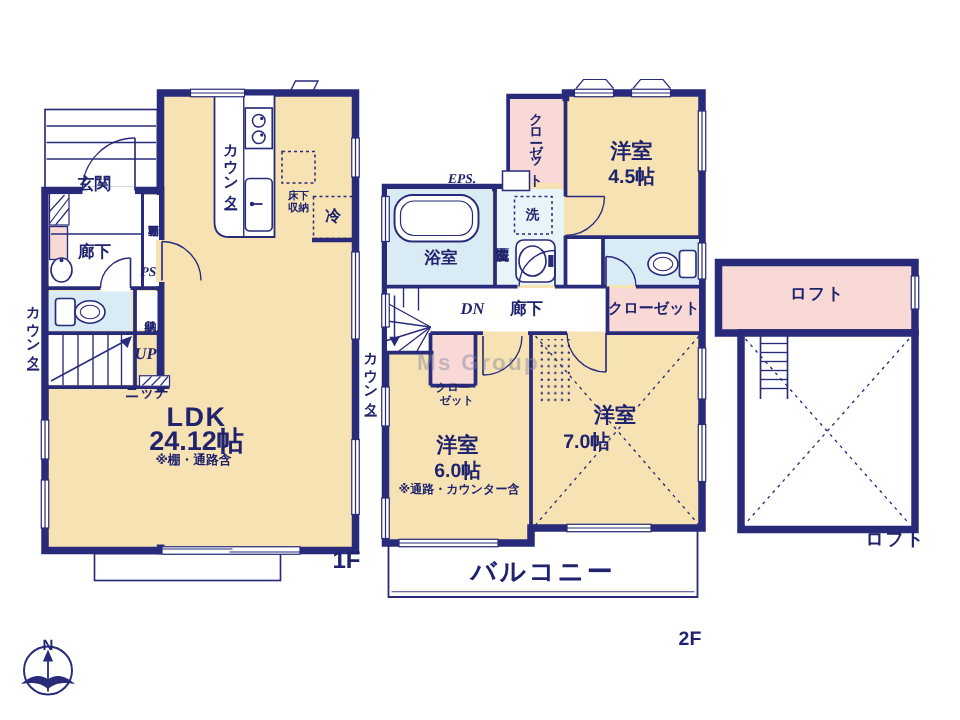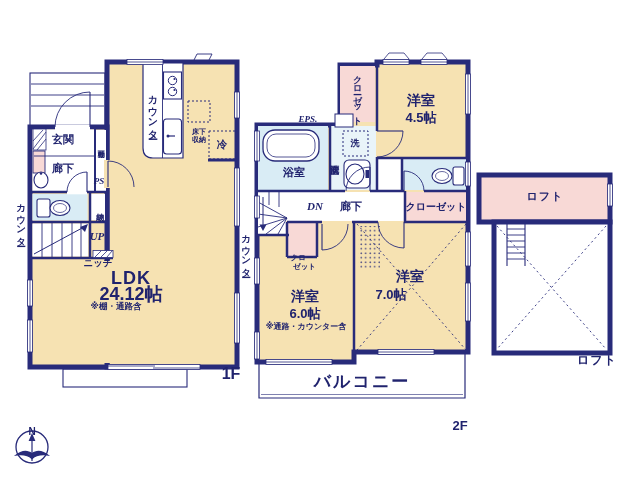--- a/index.html
+++ b/index.html
@@ -298,34 +298,34 @@
   </g>
 
   <g stroke="#282b7a" fill="none">
     <circle cx="32" cy="447" r="16" stroke-width="1.3"></circle>
     <line x1="32" y1="437" x2="32" y2="461" stroke-width="1.2"></line>
     <path d="M32,433 L28.6,441 L35.4,441 Z" fill="#282b7a" stroke="none"></path>
     <path d="M14,456 C22,449 28,450 32,453 C36,450 42,449 50,456 C42,454.5 36,455.5 32,459.5 C28,455.5 22,454.5 14,456 Z" fill="#282b7a" stroke="none"></path>
   </g>
 </svg>
 
-<div class="lbl" style="left:63px;top:140px;font-size:11px">玄関</div>
+<div class="lbl" style="left:63px;top:124px;font-size:11px">玄関</div>
 <div class="lbl" style="left:63px;top:169px;font-size:11px">廊下</div>
 <div class="lbl v" style="left:101px;top:145px;font-size:7px">可動棚</div>
 <div class="lbl serif" style="left:99px;top:182px;font-size:9px">PS</div>
 <div class="lbl v" style="left:99px;top:207px;font-size:8px">収納</div>
 <div class="lbl serif" style="left:97px;top:237px;font-size:11px">UP</div>
 <div class="lbl" style="left:98px;top:263px;font-size:9.5px">ニッチ</div>
 <div class="lbl v" style="left:21px;top:219px;font-size:9.5px">カウンター</div>
 <div class="lbl v" style="left:152px;top:111px;font-size:10px">カウンター</div>
 <div class="lbl two" style="left:199px;top:112px;font-size:7px"><span>床下</span><br><span>収納</span></div>
 <div class="lbl" style="left:222px;top:145px;font-size:10.5px">冷</div>
 <div class="lbl" style="left:131px;top:279px;font-size:18px;letter-spacing:1px">LDK</div>
 <div class="lbl" style="left:131px;top:295px;font-size:18px">24.12帖</div>
-<div class="lbl" style="left:116px;top:307px;font-size:8.5px">※棚・通路含</div>
+<div class="lbl" style="left:129px;top:307px;font-size:8.5px">※棚・通路含</div>
 <div class="lbl" style="left:231px;top:374px;font-size:16px">1F</div>
 <div class="lbl v" style="left:246px;top:250px;font-size:9.5px">カウンター</div>
 
 <div class="lbl v wrapv" style="left:357px;top:95px;font-size:9px">クローゼット</div>
 <div class="lbl" style="left:421px;top:101px;font-size:14px">洋室</div>
 <div class="lbl" style="left:421px;top:118px;font-size:13px">4.5帖</div>
 <div class="lbl serif" style="left:308px;top:120px;font-size:9px">EPS.</div>
 <div class="lbl" style="left:294px;top:173px;font-size:11px">浴室</div>
 <div class="lbl v" style="left:334px;top:158px;font-size:9px">洗面室</div>
 <div class="lbl" style="left:355px;top:144px;font-size:9px">洗</div>
@@ -338,14 +338,15 @@
 <div class="lbl" style="left:306px;top:327px;font-size:8px">※通路・カウンター含</div>
 <div class="lbl" style="left:410px;top:277px;font-size:14px">洋室</div>
 <div class="lbl" style="left:391px;top:295px;font-size:13px">7.0帖</div>
 <div class="lbl" style="left:362px;top:382px;font-size:17px;letter-spacing:2px">バルコニー</div>
 <div class="lbl" style="left:460px;top:426px;font-size:13px">2F</div>
 
 <div class="lbl" style="left:545px;top:197px;font-size:11px;letter-spacing:1px">ロフト</div>
 <div class="lbl" style="left:597px;top:360px;font-size:12px;letter-spacing:1px">ロフト</div>
 
 <div class="lbl" style="left:32px;top:432px;font-size:10px">N</div>
+<div class="lbl wm" style="left:319px;top:243px;font-size:15px">Ms Group</div>
 
 </div>
 
 </body></html>

